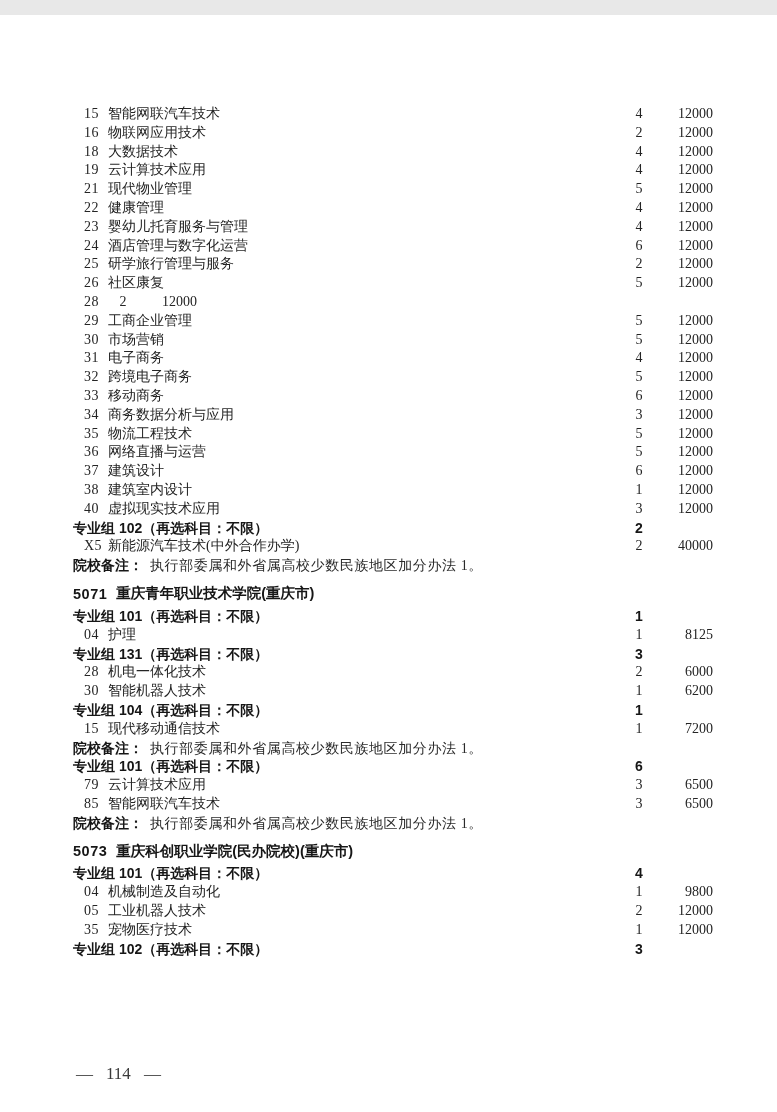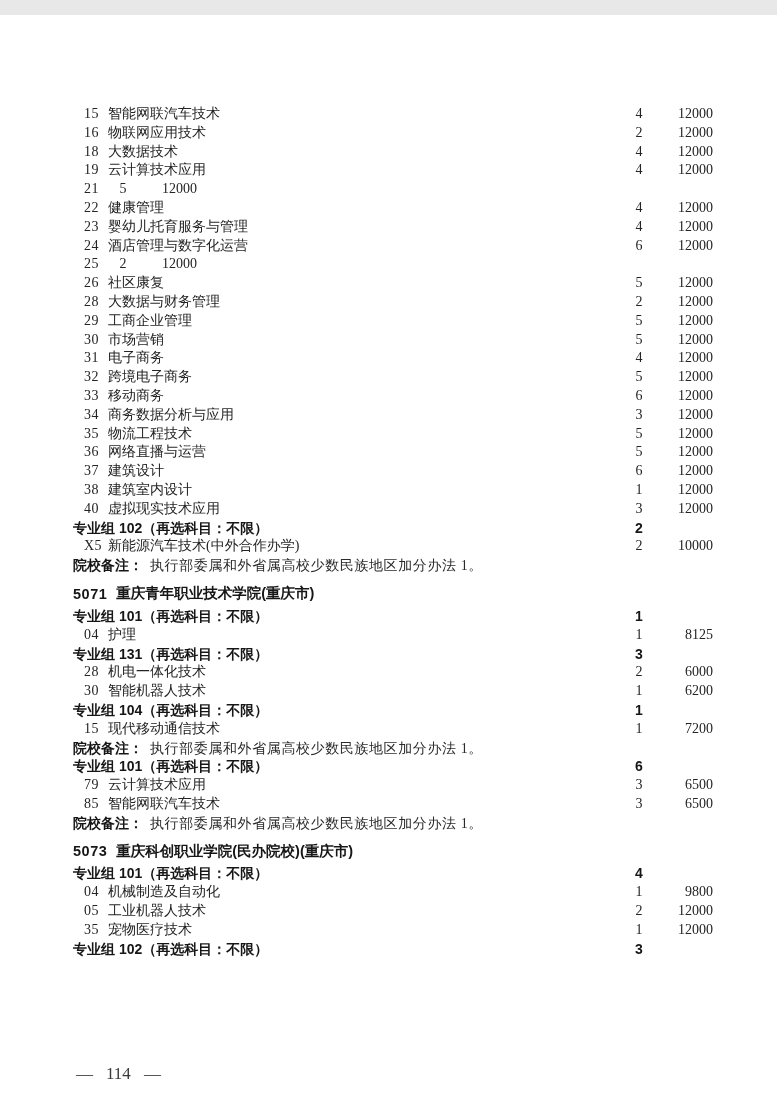--- a/index.html
+++ b/index.html
@@ -99,20 +99,21 @@
       <span class="c-fee">12000</span>
     </div>
       <div class="row major-row">
       <span class="c-code">19</span>
       <span class="c-name">云计算技术应用</span>
       <span class="c-count">4</span>
       <span class="c-fee">12000</span>
     </div>
       <div class="row major-row">
       <span class="c-code">21</span>
+      <span class="c-name">现代物业管理</span>
       <span class="c-count">5</span>
       <span class="c-fee">12000</span>
     </div>
       <div class="row major-row">
       <span class="c-code">22</span>
       <span class="c-name">健康管理</span>
       <span class="c-count">4</span>
       <span class="c-fee">12000</span>
     </div>
       <div class="row major-row">
@@ -122,32 +123,32 @@
       <span class="c-fee">12000</span>
     </div>
       <div class="row major-row">
       <span class="c-code">24</span>
       <span class="c-name">酒店管理与数字化运营</span>
       <span class="c-count">6</span>
       <span class="c-fee">12000</span>
     </div>
       <div class="row major-row">
       <span class="c-code">25</span>
+      <span class="c-name">研学旅行管理与服务</span>
       <span class="c-count">2</span>
       <span class="c-fee">12000</span>
     </div>
       <div class="row major-row">
       <span class="c-code">26</span>
       <span class="c-name">社区康复</span>
       <span class="c-count">5</span>
       <span class="c-fee">12000</span>
     </div>
       <div class="row major-row">
       <span class="c-code">28</span>
-      <span class="c-name">大数据与财务管理</span>
       <span class="c-count">2</span>
       <span class="c-fee">12000</span>
     </div>
       <div class="row major-row">
       <span class="c-code">29</span>
       <span class="c-name">工商企业管理</span>
       <span class="c-count">5</span>
       <span class="c-fee">12000</span>
     </div>
       <div class="row major-row">
@@ -212,21 +213,21 @@
     </div>
       <div class="row group-row">
       <span class="group-label">专业组 102（再选科目：不限）</span>
       <span class="c-count">2</span>
       <span class="c-fee"></span>
     </div>
       <div class="row major-row">
       <span class="c-code">X5</span>
       <span class="c-name">新能源汽车技术(中外合作办学)</span>
       <span class="c-count">2</span>
-      <span class="c-fee">10000</span>
+      <span class="c-fee">40000</span>
     </div>
       <div class="row remark-row">
       <span class="remark-label">院校备注：</span>
       <span class="remark-text">执行部委属和外省属高校少数民族地区加分办法 1。</span>
     </div>
       <div class="inst-row">
       <span class="inst-code">5071</span>
       <span class="inst-name">重庆青年职业技术学院(重庆市)</span>
     </div>
       <div class="row group-row">

